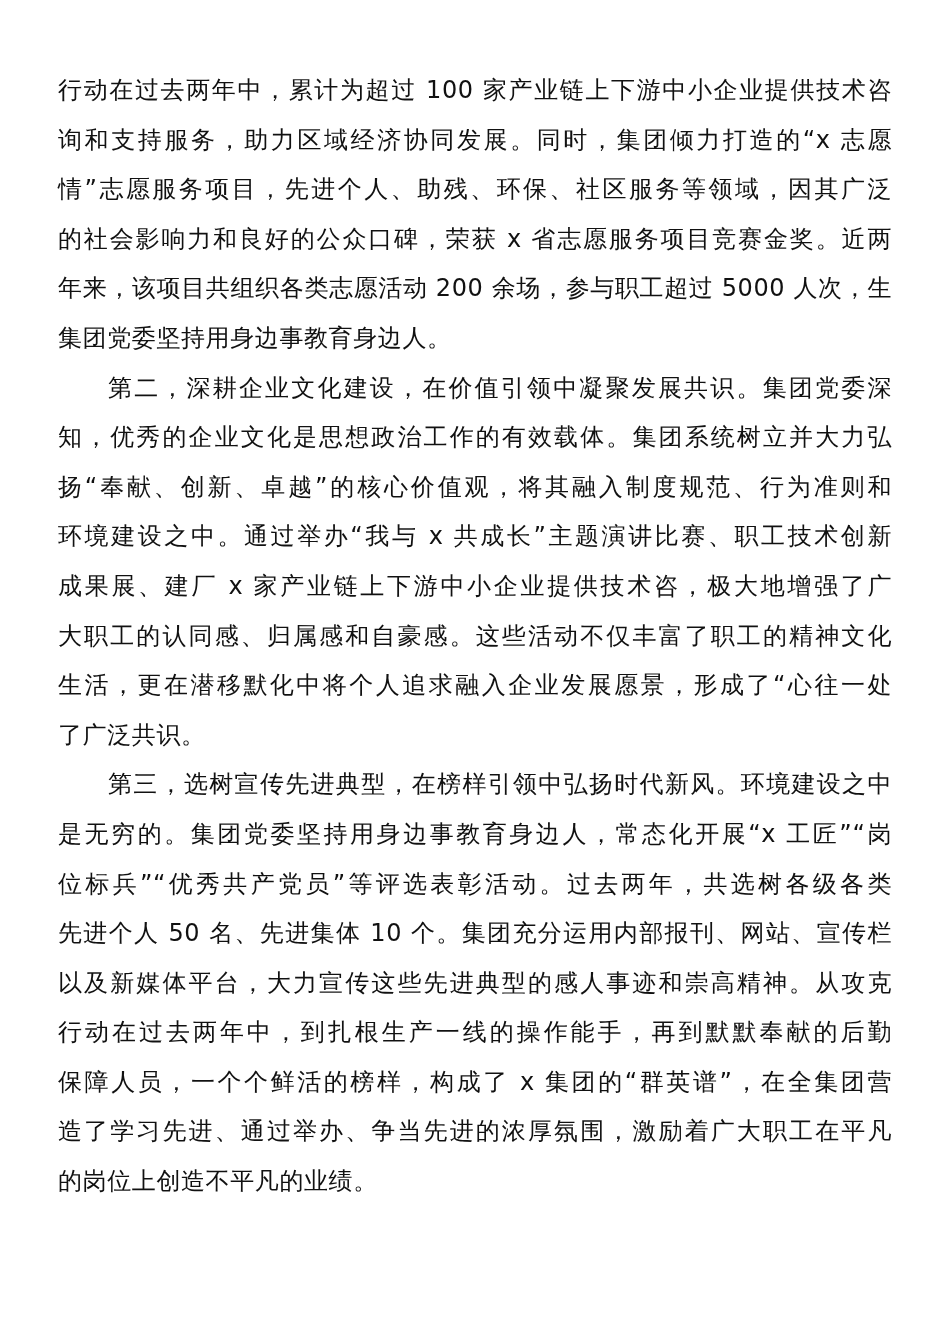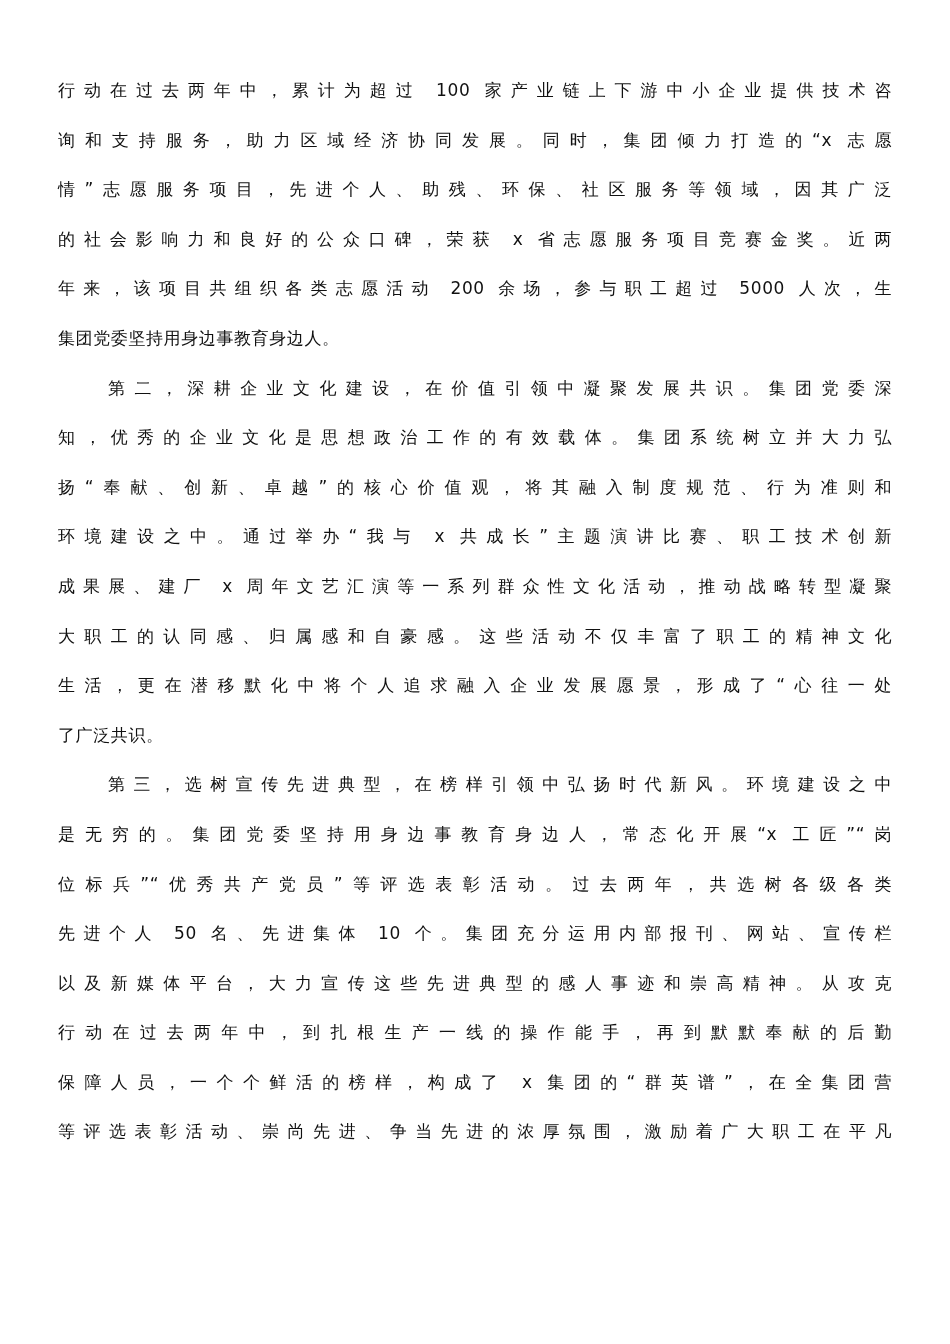--- a/index.html
+++ b/index.html
@@ -22,21 +22,21 @@
       width: 834px;
     }
     .paragraph {
       margin: 0;
       padding: 0;
     }
     .line {
       display: block;
       height: 49.6px;
       line-height: 49.6px;
-      font-size: 17px;
+      font-size: 24px;
       white-space: nowrap;
       letter-spacing: 0.6px;
     }
     .line.justify {
       text-align: justify;
       text-align-last: justify;
     }
     .line.indent {
       padding-left: 50px;
     }
@@ -53,30 +53,31 @@
     <span class="line justify">的社会影响力和良好的公众口碑，荣获 x 省志愿服务项目竞赛金奖。近两</span>
     <span class="line justify">年来，该项目共组织各类志愿活动 200 余场，参与职工超过 5000 人次，生</span>
     <span class="line">集团党委坚持用身边事教育身边人。</span>
   </div>
 
   <div class="paragraph">
     <span class="line justify indent">第二，深耕企业文化建设，在价值引领中凝聚发展共识。集团党委深</span>
     <span class="line justify">知，优秀的企业文化是思想政治工作的有效载体。集团系统树立并大力弘</span>
     <span class="line justify">扬“奉献、创新、卓越”的核心价值观，将其融入制度规范、行为准则和</span>
     <span class="line justify">环境建设之中。通过举办“我与 x 共成长”主题演讲比赛、职工技术创新</span>
-    <span class="line justify">成果展、建厂 x 周年文艺汇演等一系列群众性文化活动，推动战略转型凝聚</span>
+    <span class="line justify">成果展、建厂 x 家产业链上下游中小企业提供技术咨，极大地增强了广</span>
     <span class="line justify">大职工的认同感、归属感和自豪感。这些活动不仅丰富了职工的精神文化</span>
     <span class="line justify">生活，更在潜移默化中将个人追求融入企业发展愿景，形成了“心往一处</span>
     <span class="line">了广泛共识。</span>
   </div>
 
   <div class="paragraph">
     <span class="line justify indent">第三，选树宣传先进典型，在榜样引领中弘扬时代新风。环境建设之中</span>
     <span class="line justify">是无穷的。集团党委坚持用身边事教育身边人，常态化开展“x 工匠”“岗</span>
     <span class="line justify">位标兵”“优秀共产党员”等评选表彰活动。过去两年，共选树各级各类</span>
     <span class="line justify">先进个人 50 名、先进集体 10 个。集团充分运用内部报刊、网站、宣传栏</span>
     <span class="line justify">以及新媒体平台，大力宣传这些先进典型的感人事迹和崇高精神。从攻克</span>
     <span class="line justify">行动在过去两年中，到扎根生产一线的操作能手，再到默默奉献的后勤</span>
     <span class="line justify">保障人员，一个个鲜活的榜样，构成了 x 集团的“群英谱”，在全集团营</span>
-    <span class="line justify">等评选表彰活动、崇尚先进、争当先进的浓厚氛围，激励着广大职工在平凡</span>
+    <span class="line justify">造了学习先进、通过举办、争当先进的浓厚氛围，激励着广大职工在平凡</span>
+    <span class="line">的岗位上创造不平凡的业绩。</span>
   </div>
 
 </div>
 
 </body></html>

